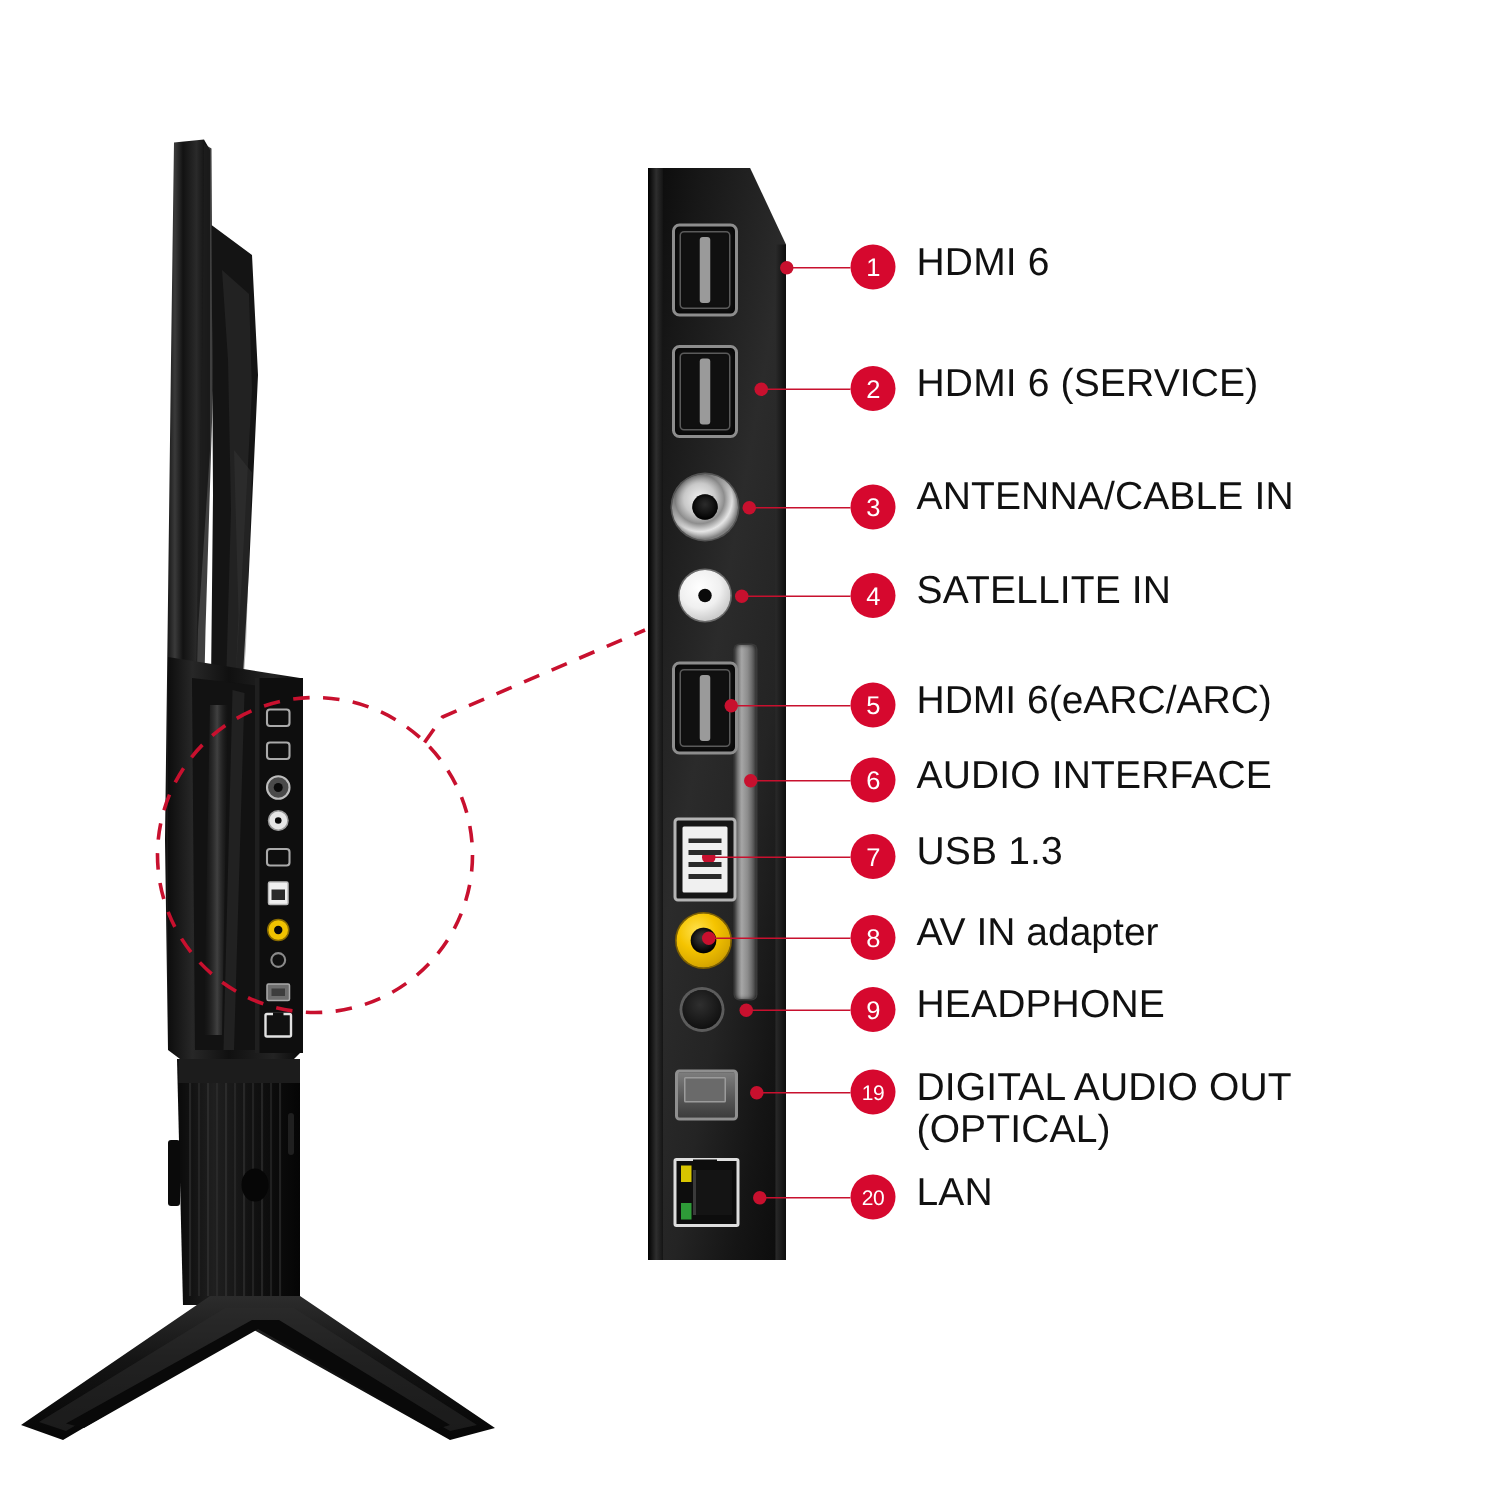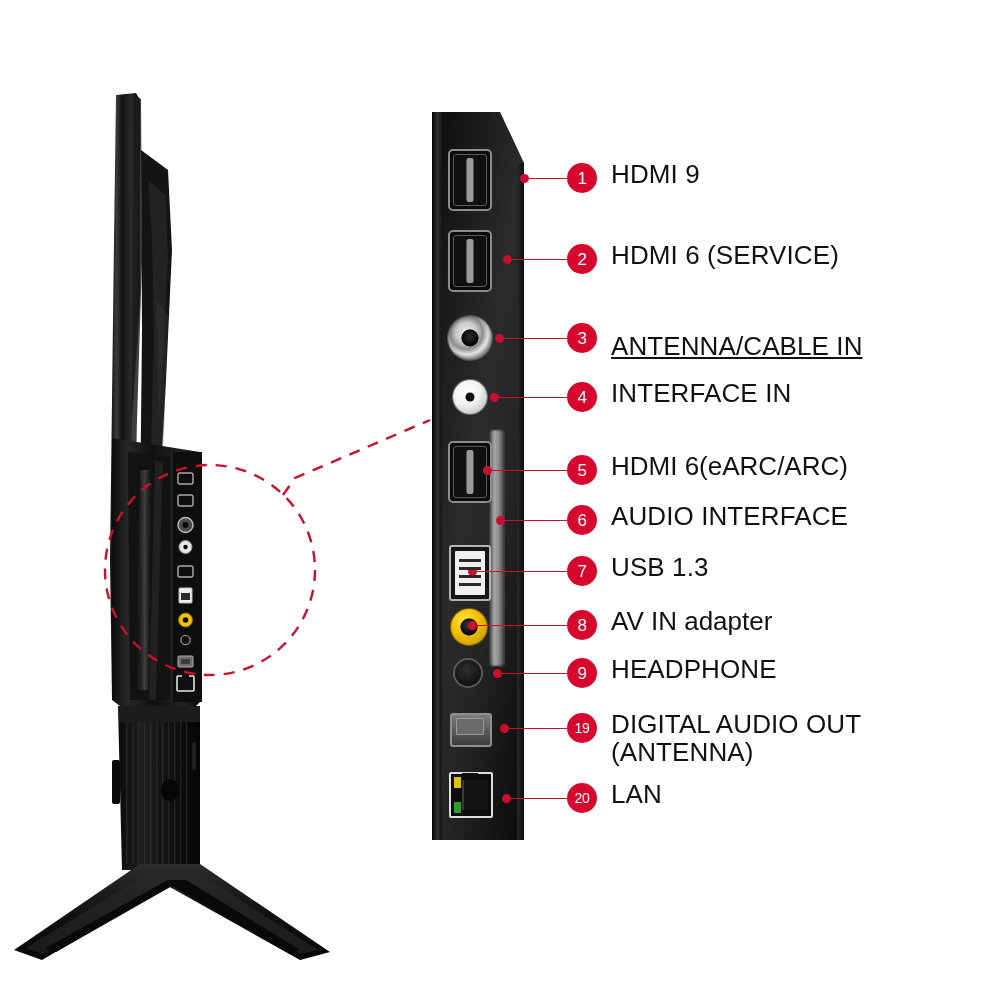--- a/index.html
+++ b/index.html
@@ -433,33 +433,33 @@
       <div class="lan-inner"></div>
       <div class="lan-led-y"></div>
       <div class="lan-led-g"></div>
     </div>
   </div>
 
   <div id="callout-rows">
       <div class="leader-dot" style="left: 520px; top: 174px;"></div>
       <div class="leader" style="left: 528px; top: 178px; width: 39px;"></div>
       <div class="badge" style="left: 567px; top: 163px;">1</div>
-      <div class="label" style="left: 611px; top: 160px;">HDMI 9</div>
+      <div class="label" style="left: 611px; top: 160px;">HDMI 6</div>
       <div class="leader-dot" style="left: 503px; top: 255px;"></div>
       <div class="leader" style="left: 511px; top: 259px; width: 56px;"></div>
       <div class="badge" style="left: 567px; top: 244px;">2</div>
       <div class="label" style="left: 611px; top: 241px;">HDMI 6 (SERVICE)</div>
       <div class="leader-dot" style="left: 495px; top: 334px;"></div>
       <div class="leader" style="left: 503px; top: 338px; width: 64px;"></div>
       <div class="badge" style="left: 567px; top: 323px;">3</div>
-      <div class="label" style="left: 611px; top: 332px; text-decoration: underline;">ANTENNA/CABLE IN</div>
+      <div class="label" style="left: 611px; top: 316px;">ANTENNA/CABLE IN</div>
       <div class="leader-dot" style="left: 490px; top: 393px;"></div>
       <div class="leader" style="left: 498px; top: 397px; width: 69px;"></div>
       <div class="badge" style="left: 567px; top: 382px;">4</div>
-      <div class="label" style="left: 611px; top: 379px;">INTERFACE IN</div>
+      <div class="label" style="left: 611px; top: 379px;">SATELLITE IN</div>
       <div class="leader-dot" style="left: 483px; top: 466px;"></div>
       <div class="leader" style="left: 491px; top: 470px; width: 76px;"></div>
       <div class="badge" style="left: 567px; top: 455px;">5</div>
       <div class="label mixed-case" style="left: 611px; top: 452px;">HDMI 6(eARC/ARC)</div>
       <div class="leader-dot" style="left: 496px; top: 516px;"></div>
       <div class="leader" style="left: 504px; top: 520px; width: 63px;"></div>
       <div class="badge" style="left: 567px; top: 505px;">6</div>
       <div class="label" style="left: 611px; top: 502px;">AUDIO INTERFACE</div>
       <div class="leader-dot" style="left: 468px; top: 567px;"></div>
       <div class="leader" style="left: 476px; top: 571px; width: 91px;"></div>
@@ -470,20 +470,20 @@
       <div class="badge" style="left: 567px; top: 610px;">8</div>
       <div class="label mixed-case" style="left: 611px; top: 607px;">AV IN adapter</div>
       <div class="leader-dot" style="left: 493px; top: 669px;"></div>
       <div class="leader" style="left: 501px; top: 673px; width: 66px;"></div>
       <div class="badge" style="left: 567px; top: 658px;">9</div>
       <div class="label" style="left: 611px; top: 655px;">HEADPHONE</div>
       <div class="leader-dot" style="left: 500px; top: 724px;"></div>
       <div class="leader" style="left: 508px; top: 728px; width: 59px;"></div>
       <div class="badge two-digit" style="left: 567px; top: 713px;">19</div>
       <div class="label" style="left: 611px; top: 710px;">DIGITAL AUDIO OUT
-(ANTENNA)</div>
+(OPTICAL)</div>
       <div class="leader-dot" style="left: 502px; top: 794px;"></div>
       <div class="leader" style="left: 510px; top: 798px; width: 57px;"></div>
       <div class="badge two-digit" style="left: 567px; top: 783px;">20</div>
       <div class="label" style="left: 611px; top: 780px;">LAN</div>
     </div>
 
 </div>
 
 </body></html>

